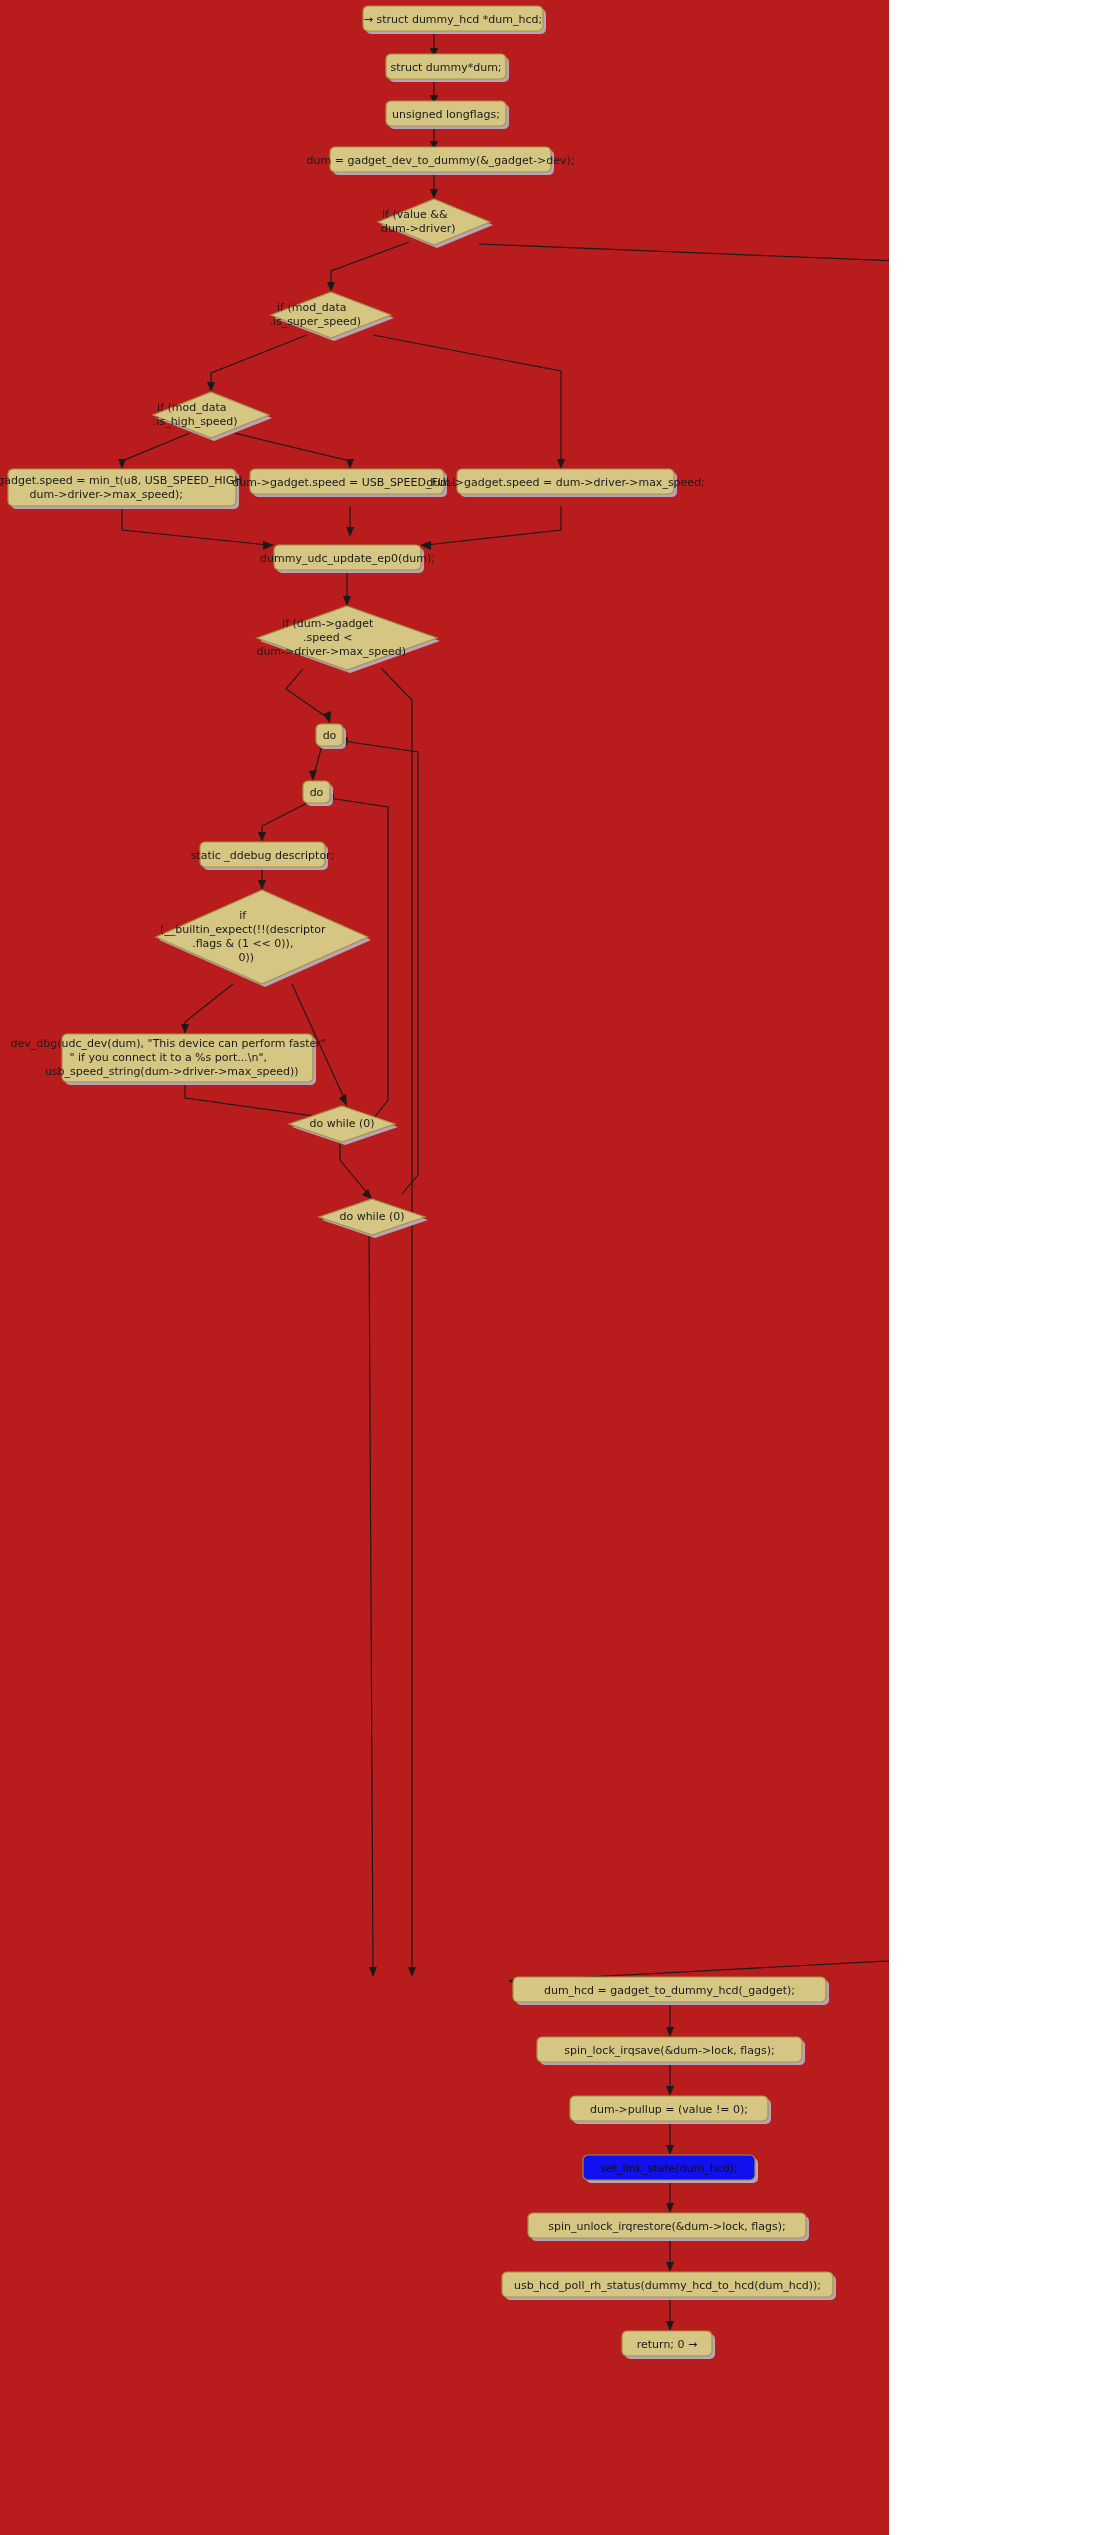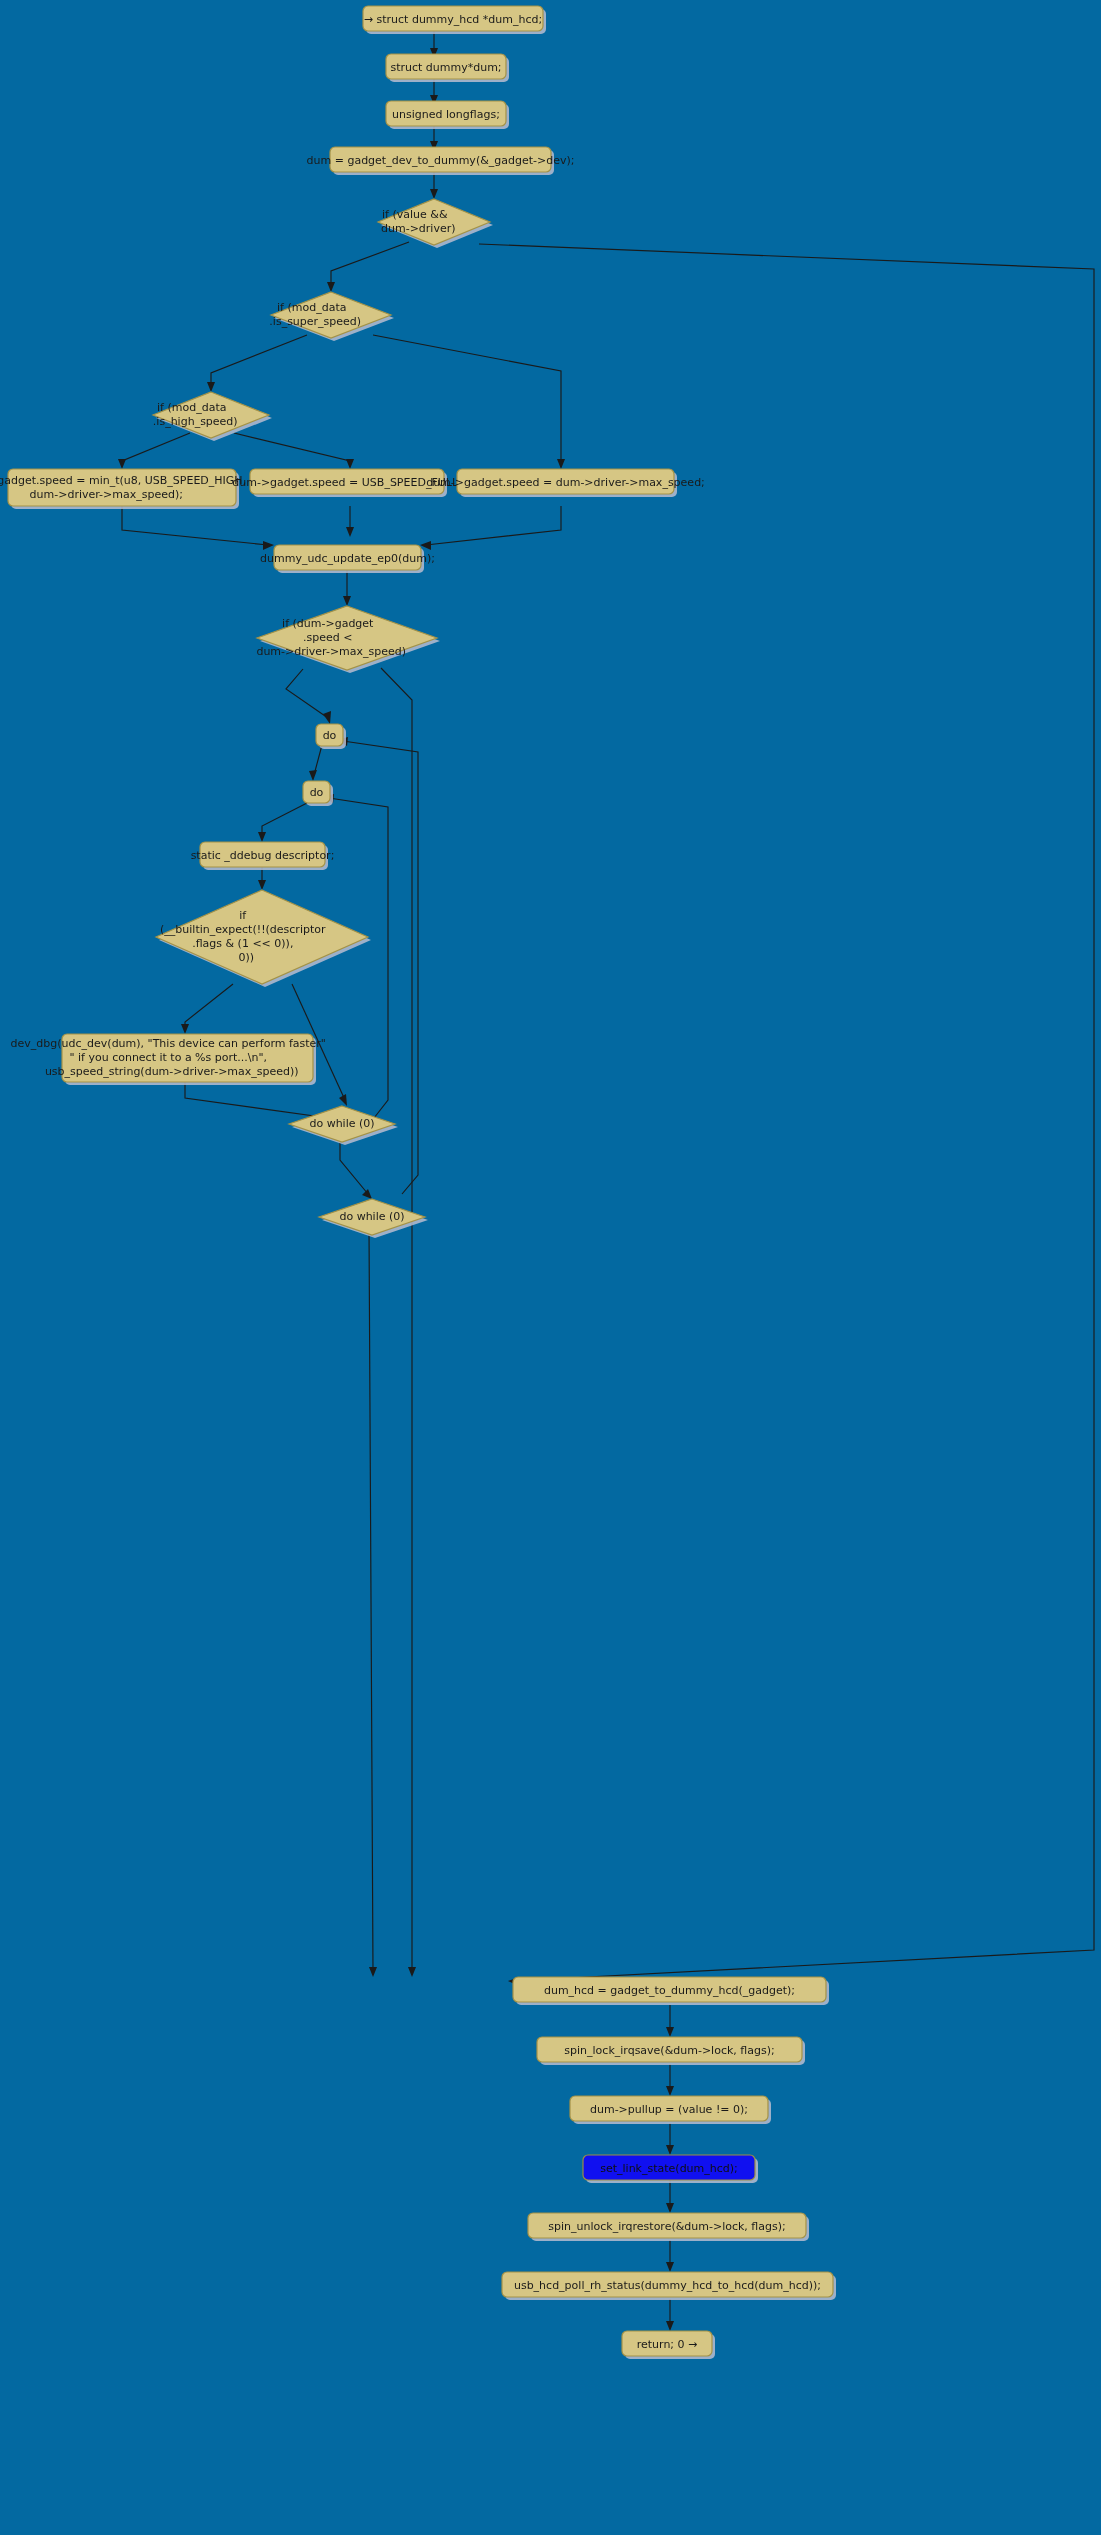--- a/index.html
+++ b/index.html
@@ -5,23 +5,23 @@
   html, body {
     margin: 0;
     padding: 0;
     background: #ffffff;
   }
   body {
     font-family: "DejaVu Sans", sans-serif;
   }
   #flow-root {
     position: relative;
-    width: 1101px;
+    width: 889px;
     height: 2535px;
-    background: #0369a1;
+    background: #b91c1c;
     overflow: hidden;
   }
   svg#flow-svg {
     position: absolute;
     top: 0;
     left: 0;
     width: 1113px;
     height: 2535px;
     display: block;
   }

